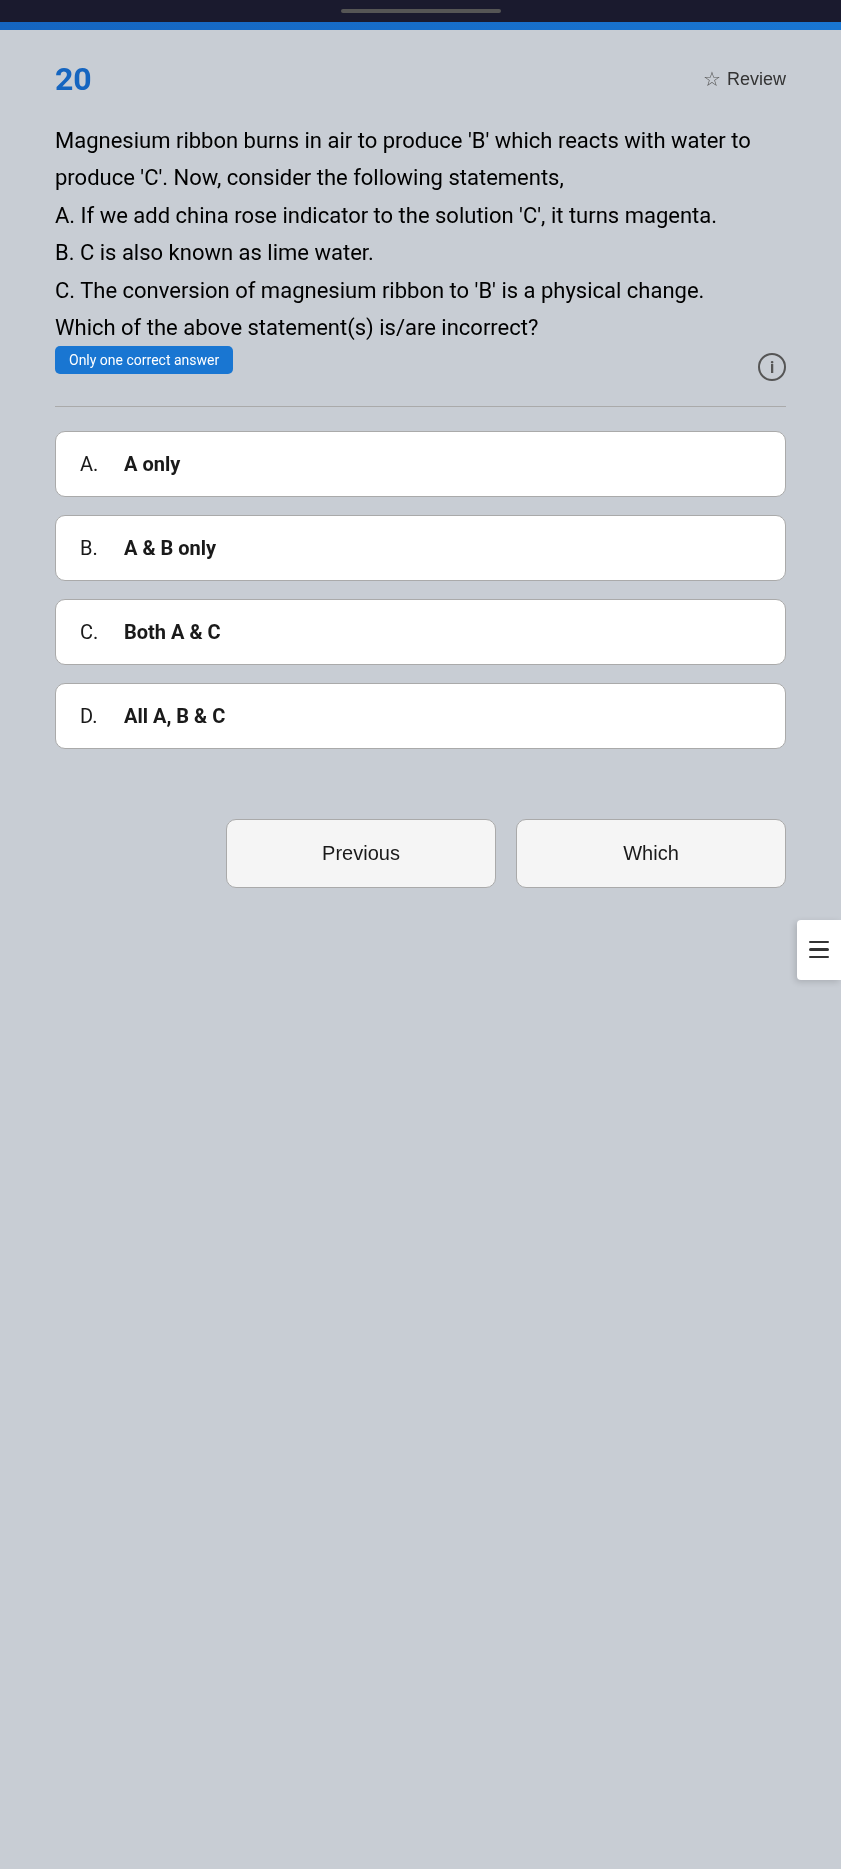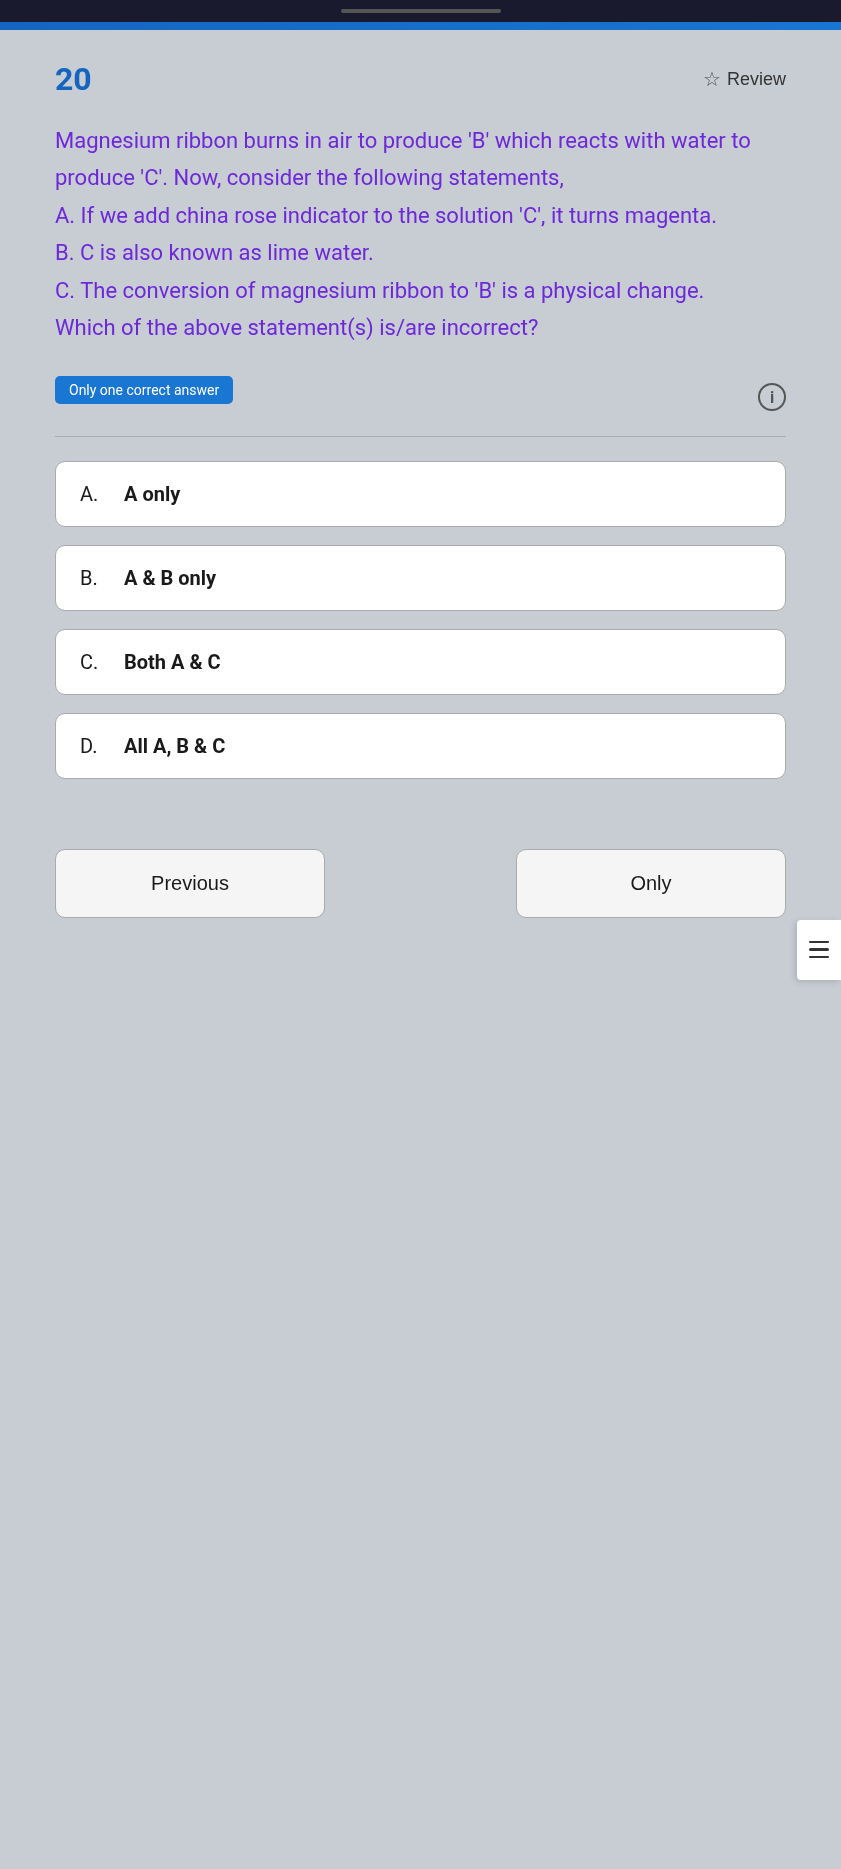--- a/index.html
+++ b/index.html
@@ -73,23 +73,22 @@
       border: none;
     }
 
     .star-icon {
       font-size: 20px;
       color: #555;
     }
 
     .question-text {
       font-size: 22px;
-      color: #6d28d9;
+      color: #000000;
       line-height: 1.7;
-      margin-bottom: 30px;
     }
 
     .answer-type-badge {
       background-color: #1976d2;
       color: white;
       font-size: 14px;
       padding: 6px 14px;
       border-radius: 5px;
       display: inline-block;
       margin-bottom: 12px;
@@ -147,21 +146,22 @@
       font-weight: 400;
       min-width: 24px;
     }
 
     .option-text {
       font-weight: 700;
     }
 
     .nav-buttons {
       display: flex;
-      justify-content: space-between;
+      gap: 20px;
+      justify-content: flex-end;
       padding: 20px 0 30px 0;
     }
 
     .nav-btn {
       flex: 1;
       max-width: 270px;
       padding: 22px 0;
       background-color: #f5f5f5;
       border: 1.5px solid #aaa;
       border-radius: 10px;
@@ -247,21 +247,21 @@
       <span class="option-text">Both A &amp; C</span>
     </div>
     <div class="option-item">
       <span class="option-letter">D.</span>
       <span class="option-text">All A, B &amp; C</span>
     </div>
   </div>
 
   <div class="nav-buttons">
     <button class="nav-btn">Previous</button>
-    <button class="nav-btn">Only</button>
+    <button class="nav-btn">Which</button>
   </div>
 
   <div class="sidebar-toggle">
     <div class="hamburger-icon">
       <div class="hamburger-line"></div>
       <div class="hamburger-line"></div>
       <div class="hamburger-line"></div>
     </div>
   </div>
 

